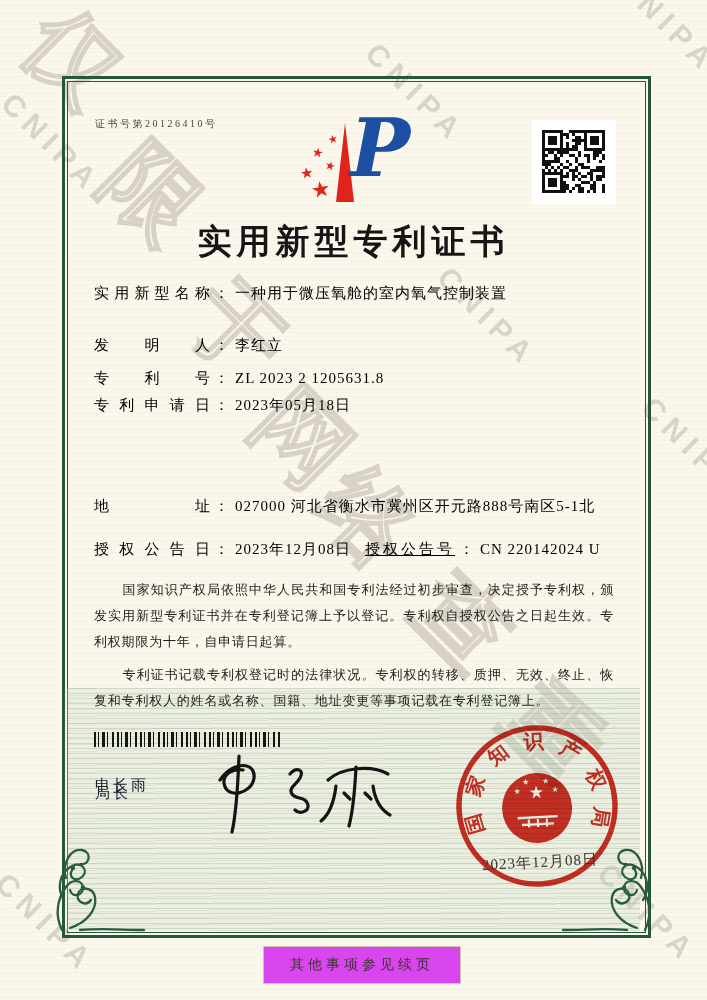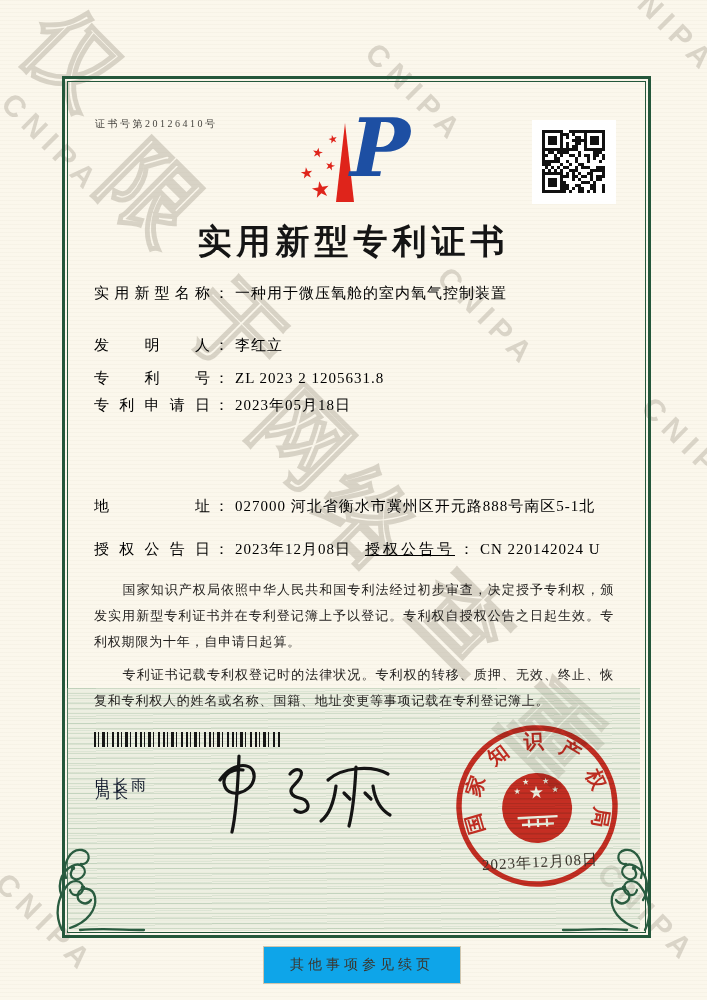--- a/index.html
+++ b/index.html
@@ -80,21 +80,21 @@
     font-size:15px;letter-spacing:3px;color:#0f172a;}
   .signature{position:absolute;left:192px;top:752px;z-index:3;}
   
   .seal{position:absolute;left:451px;top:720px;width:172px;height:172px;z-index:4;opacity:0.95;
     mix-blend-mode:multiply;transform:rotate(-3deg);}
   
   .page-indicator{position:absolute;left:62px;top:906px;width:583px;text-align:center;
     font-size:12.5px;letter-spacing:2px;color:#3c3a36;z-index:3;}
   .cont-box{
     position:absolute;left:263px;top:946px;width:196px;height:36px;z-index:3;
-    border:1px solid #cfc5ae;background:#0ea5e9;
+    border:1px solid #cfc5ae;background:#d946ef;
     display:flex;align-items:center;justify-content:center;
     font-size:14px;letter-spacing:4px;color:#3b362e;
   }
   .flourish{position:absolute;z-index:3;}
 </style>
 </head>
 <body>
 
 <div class="page">
 

